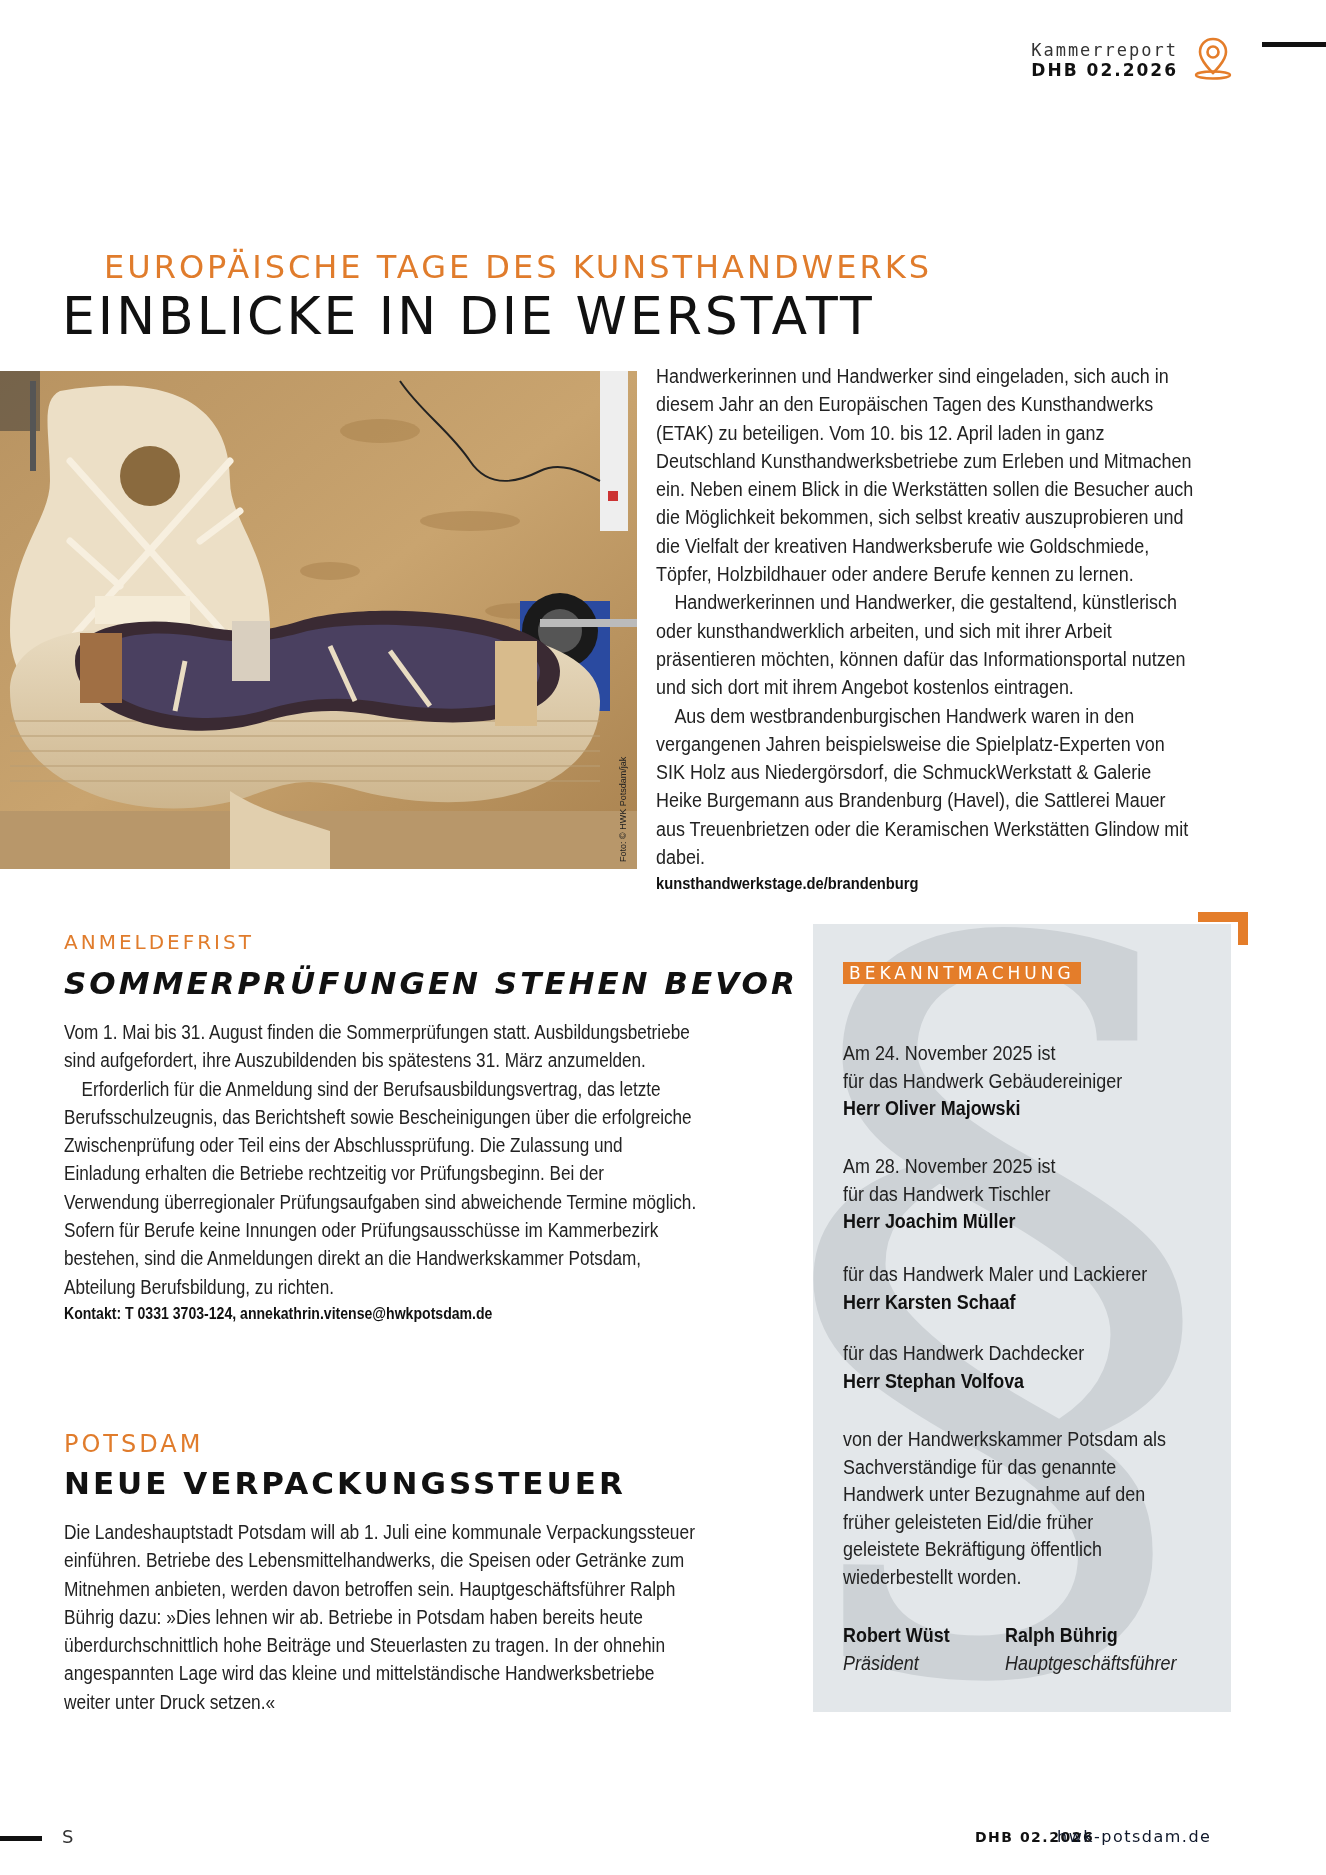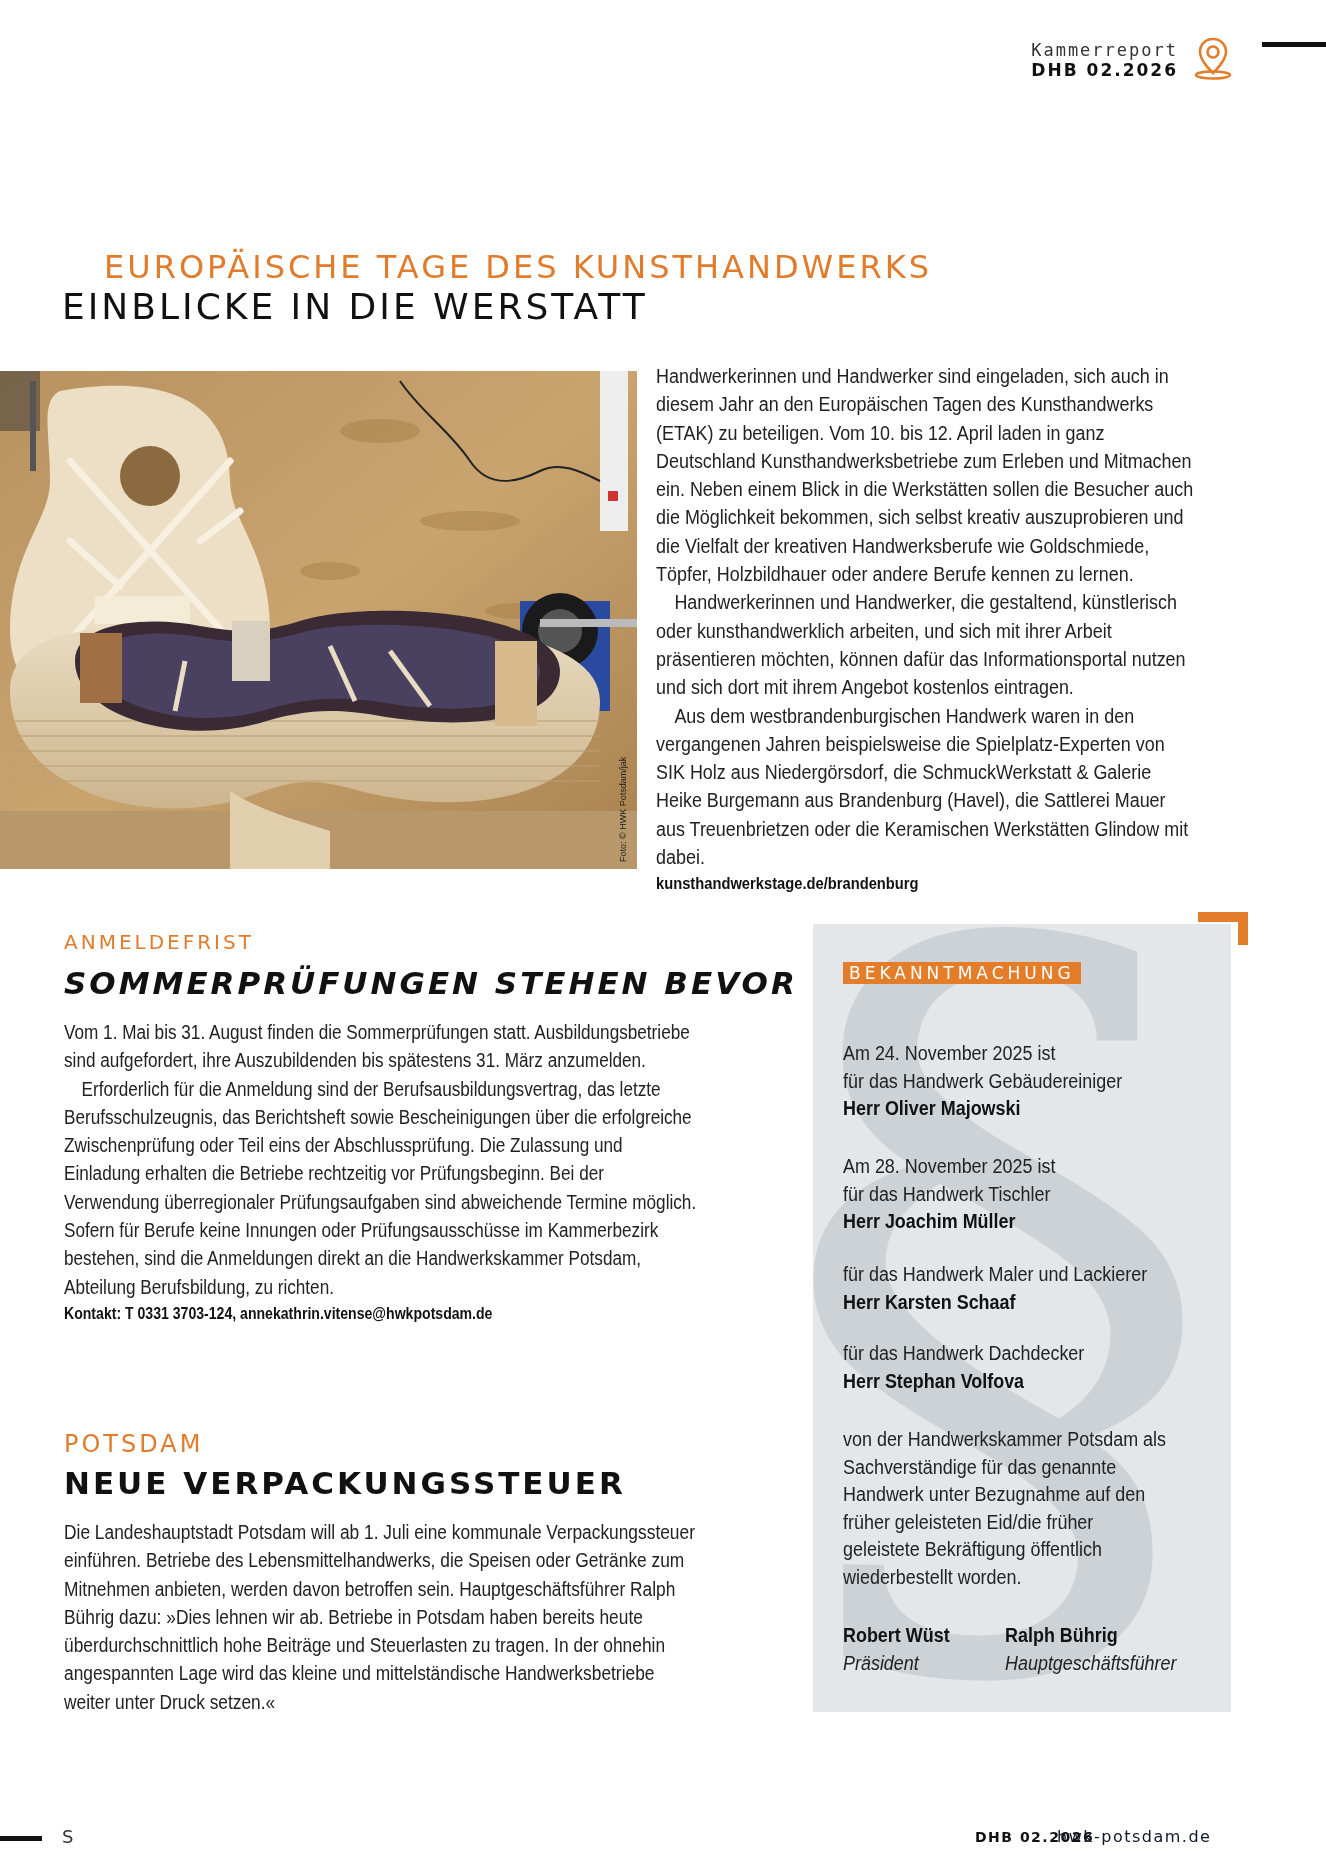--- a/index.html
+++ b/index.html
@@ -11,21 +11,21 @@
     .hdr-issue { position: absolute; right: 148px; top: 60px; font-family: "DejaVu Sans", sans-serif; font-weight: bold; font-size: 17px; letter-spacing: 2px; color: #111; }
     .hdr-pin { position: absolute; left: 1193px; top: 35px; width: 40px; height: 46px; }
     .hdr-rule { position: absolute; left: 1262px; top: 42px; width: 64px; height: 5px; background: #111; }
 
     
     .kicker { position: absolute; color: #e07c2c; font-family: "DejaVu Sans", sans-serif; font-weight: normal; letter-spacing: 3px; }
     .title-light { position: absolute; font-family: "DejaVu Sans", sans-serif; font-weight: normal; color: #111; letter-spacing: 3px; }
     .title-bold { position: absolute; font-family: "DejaVu Sans", sans-serif; font-weight: bold; color: #111; letter-spacing: 3px; }
 
     .k1 { left: 64px; top: 248px; font-size: 32px; margin-left: 40px; }
-    .t1 { left: 62px; top: 286px; font-size: 36px; }
+    .t1 { left: 62px; top: 286px; font-size: 52px; }
 
     .photo { position: absolute; left: 0; top: 371px; width: 637px; height: 498px; overflow: hidden; background: #c9a46a; }
     .photo-credit { position: absolute; left: 618px; top: 862px; transform: rotate(-90deg); transform-origin: left top; font-size: 9px; color: #222; white-space: nowrap; }
 
     .body-col { position: absolute; font-family: "Liberation Sans Narrow", "Liberation Sans", sans-serif; font-size: 19.5px; line-height: 28.3px; color: #222; }
     .body-col p { text-indent: 0; }
     .body-col p.ind { text-indent: 20px; }
     .body-col .bold-line { font-weight: bold; font-size: 16px; line-height: 26px; color: #111; }
     .col-right { left: 656px; top: 362px; width: 585px; transform: scaleX(0.92); transform-origin: left top; }
 

